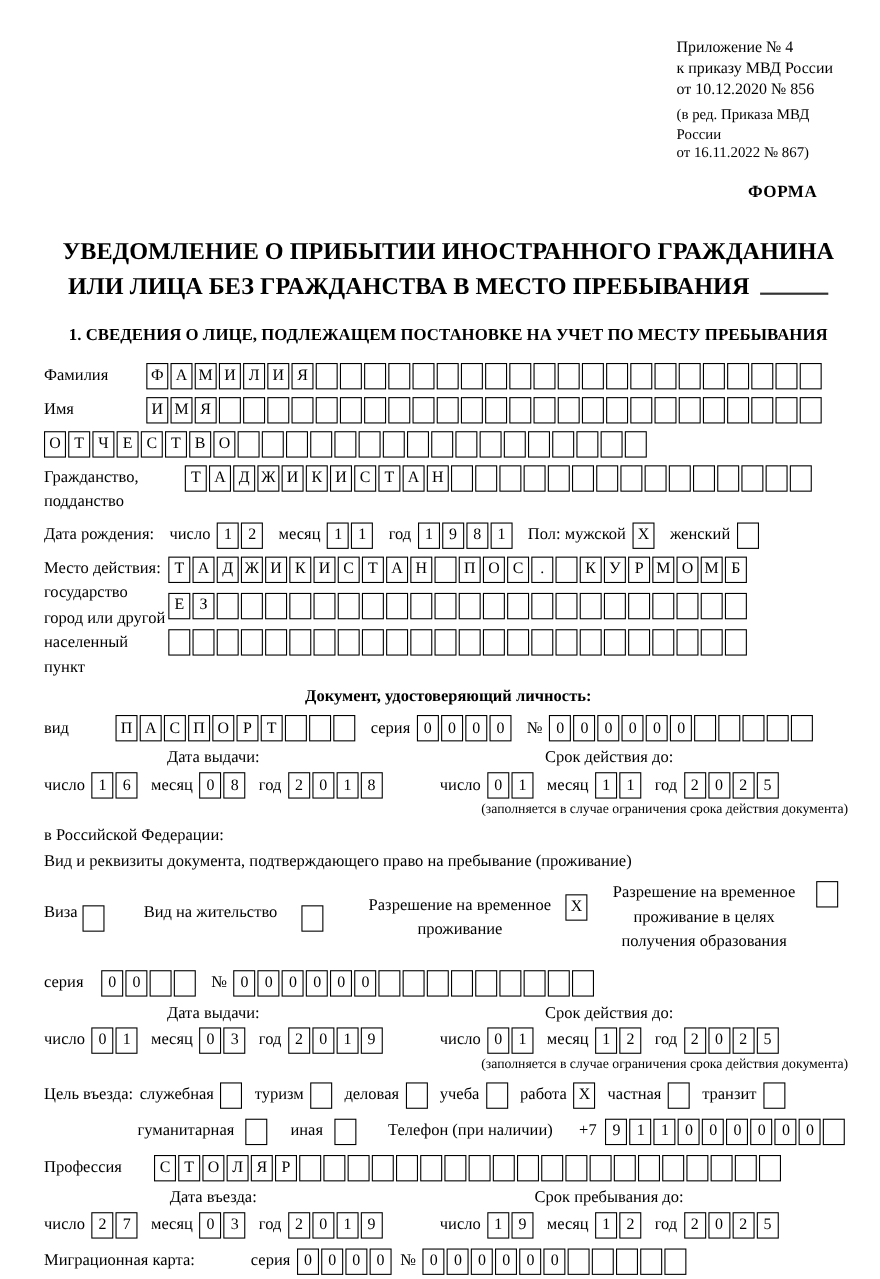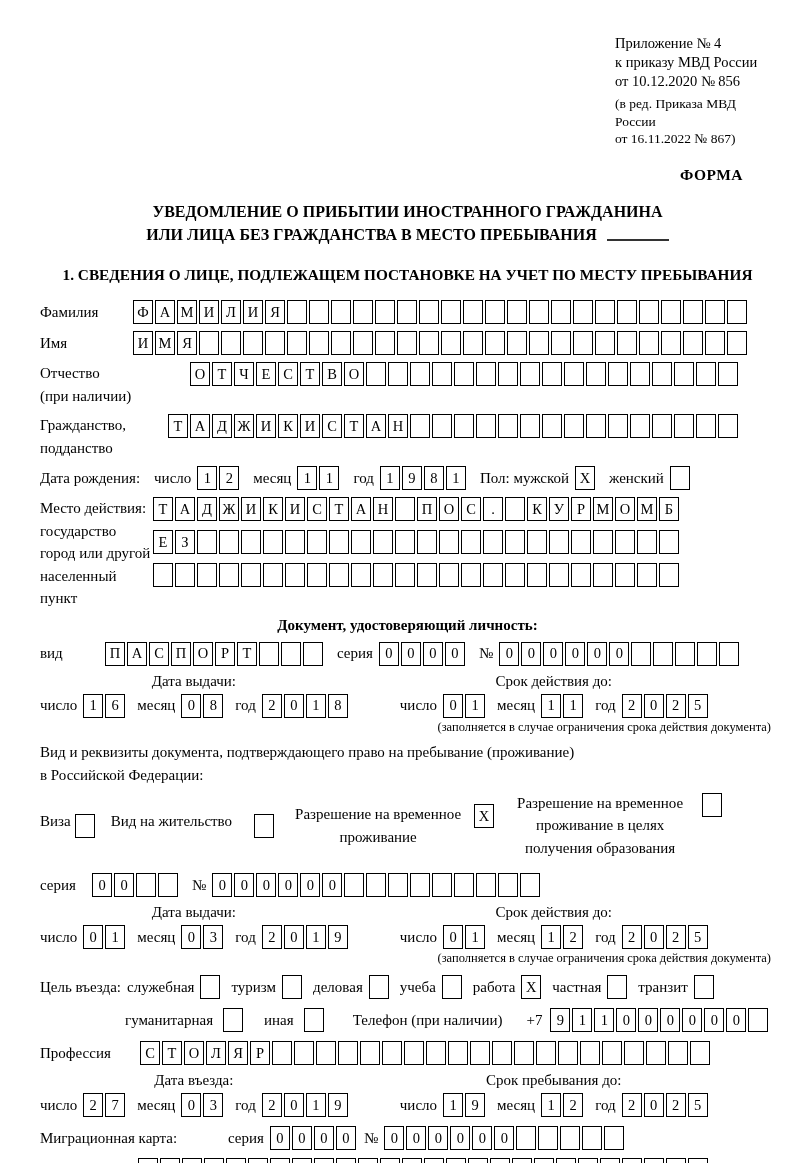--- a/index.html
+++ b/index.html
@@ -6,21 +6,21 @@
   body{width:800px;height:1163px;overflow:hidden;color:#000;
        font-family:"Liberation Serif","DejaVu Serif",serif;font-size:15px;}
   .page{box-sizing:border-box;width:800px;height:1163px;padding:34px 25px 0 40px;position:relative;}
 
   
   .hdr{margin-left:575px;line-height:1.32;font-size:14.5px;}
   .hdr .amend{font-size:13.5px;margin-top:4px;line-height:1.3;}
   .form-label{font-weight:bold;text-align:right;padding-right:32px;margin-top:18px;font-size:15.5px;letter-spacing:.5px;}
 
   
-  .title{text-align:center;font-weight:bold;font-size:16px;line-height:1.45;margin-top:16px;}
+  .title{text-align:center;font-weight:bold;font-size:22px;line-height:1.45;margin-top:28px;}
   .title-underline{display:inline-block;width:62px;border-bottom:2px solid #333;margin-left:10px;transform:translateY(1px);}
   .sec-head{font-weight:bold;font-size:15.3px;margin:20px 0 16px 0;text-align:center;}
 
   
   .cells{display:inline-flex;gap:2px;flex:none;}
   .cell{flex:none;width:18px;height:22px;border:1.5px solid #000;display:flex;
         align-items:center;justify-content:center;font-size:14.5px;background:#fff;}
 
   
   .row{display:flex;align-items:center;margin-bottom:7px;}
@@ -54,21 +54,21 @@
 
   
   .plain{margin-bottom:6px;}
   .opts{display:flex;align-items:center;margin:8px 0 14px 0;}
   .opt{display:flex;align-items:flex-start;}
   .opt .cells{margin-left:8px;margin-top:1px;}
   .opt-c{text-align:center;line-height:1.5;}
   .opt-w1{width:176px;}
   .opt-w2{width:188px;}
   .gap1{margin-left:12px;}
-  .gap2{margin-left:16px;}
+  .gap2{margin-left:36px;}
 
   
   .purpose{display:flex;align-items:center;margin-bottom:9px;}
   .p-item{display:flex;align-items:center;margin-right:11px;}
   .p-item .cells{margin-left:6px;}
   .indent{margin-left:85px;}
   .phone-lbl{margin:0 10px 0 18px;}
 </style>
 </head>
 <body>
@@ -155,24 +155,20 @@
         <span class="cell"></span>
         <span class="cell"></span>
         <span class="cell"></span>
         <span class="cell"></span>
         <span class="cell"></span>
         <span class="cell"></span>
       </span>
   </div>
 
   <div class="row-top">
-    <span class="lbl w-pat lbl-lines">
-      <div>Отчество</div>
-      <div>(при наличии)</div>
-    </span>
     <span class="cells">
         <span class="cell">О</span>
         <span class="cell">Т</span>
         <span class="cell">Ч</span>
         <span class="cell">Е</span>
         <span class="cell">С</span>
         <span class="cell">Т</span>
         <span class="cell">В</span>
         <span class="cell">О</span>
         <span class="cell"></span>
@@ -427,22 +423,22 @@
             <span class="cell">2</span>
             <span class="cell">0</span>
             <span class="cell">2</span>
             <span class="cell">5</span>
           </span>
       </div>
     </div>
   </div>
   <div class="fine">(заполняется в случае ограничения срока действия документа)</div>
 
+  <div class="plain">в Российской Федерации:</div>
   <div class="plain">Вид и реквизиты документа, подтверждающего право на пребывание (проживание)</div>
-  <div class="plain">в Российской Федерации:</div>
 
   <div class="opts">
     <div class="opt">
       <span>Виза</span>
       <span class="cells" style="margin-left:4px;">
           <span class="cell"></span>
         </span>
     </div>
     <div class="opt gap2">
       <span>Вид на жительство</span>

